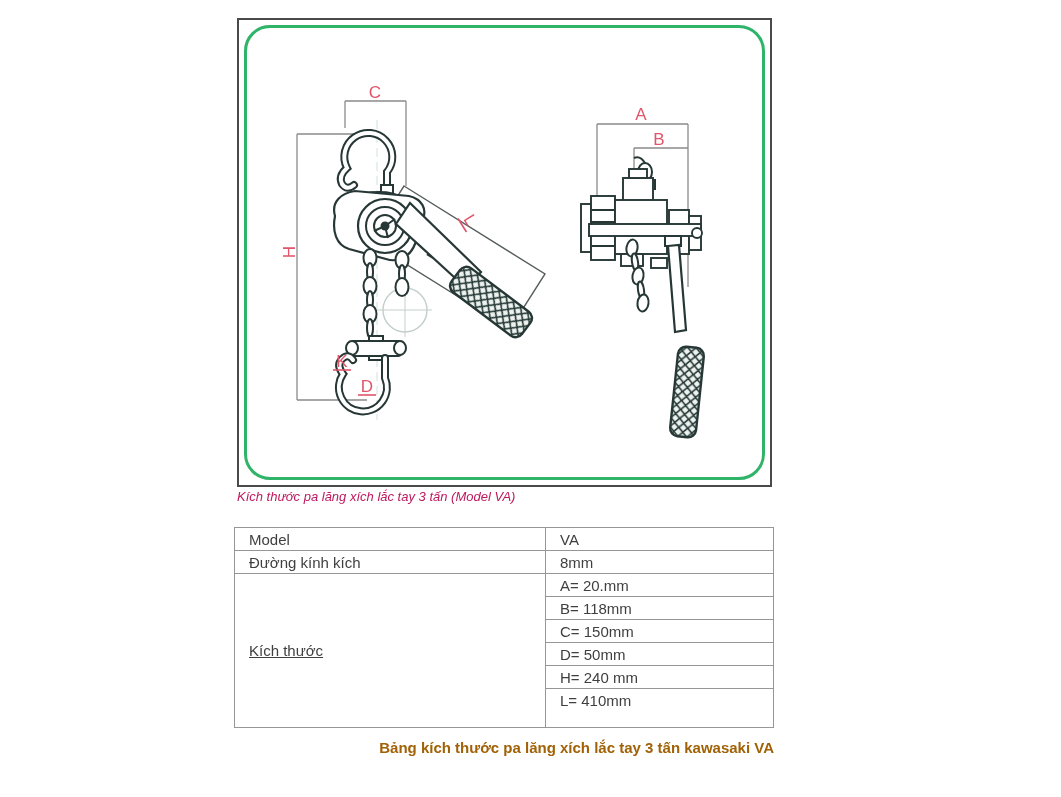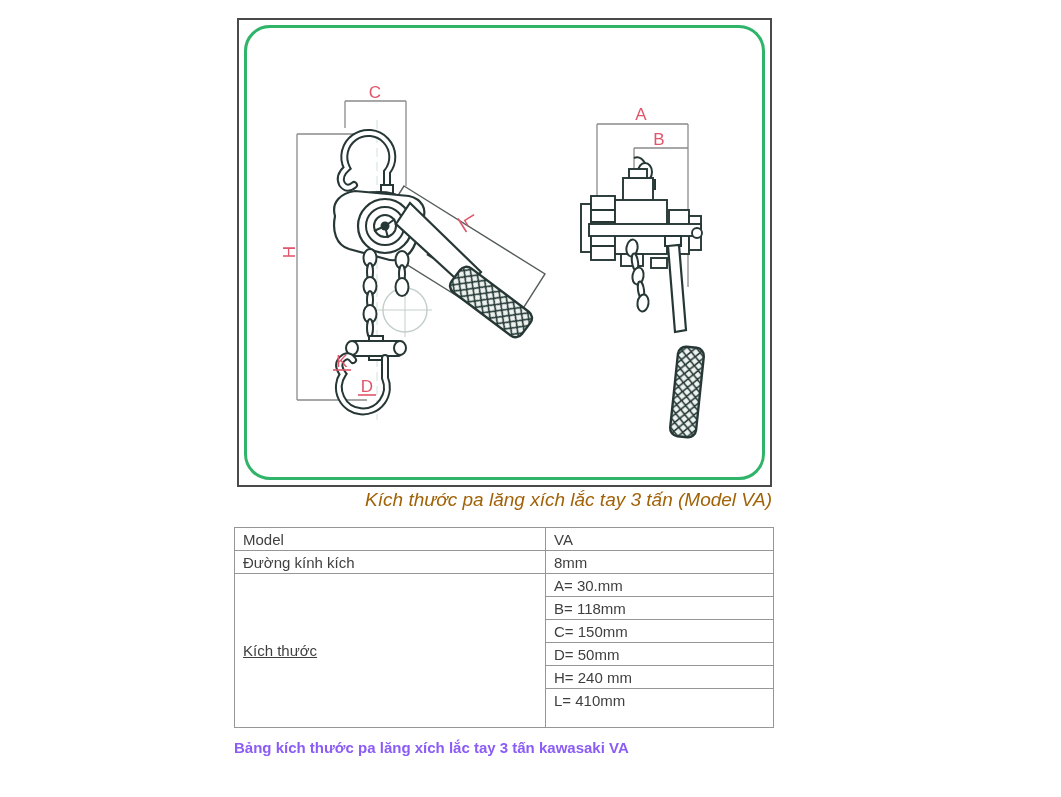--- a/index.html
+++ b/index.html
@@ -6,35 +6,35 @@
   .page{position:relative;width:1061px;height:797px;background:#ffffff;overflow:hidden;
         font-family:"Liberation Sans", sans-serif;color:#3f3f3f;}
 
   
   .figure{position:absolute;left:237px;top:18px;width:535px;height:469px;
           background:#ffffff;border:2px solid #4a4a4a;box-sizing:border-box;}
   .green-frame{position:absolute;left:5px;top:5px;right:5px;bottom:5px;
                border:3px solid #2fb469;border-radius:26px;}
   .figure svg{position:absolute;left:0;top:0;}
 
-  .caption-top{position:absolute;left:237px;top:489px;width:535px;text-align:right;
-               font-style:italic;font-size:19px;color:#a16207;}
+  .caption-top{position:absolute;left:237px;top:489px;width:535px;text-align:left;
+               font-style:italic;font-size:13px;color:#be185d;}
 
   table.dims{position:absolute;left:234px;top:527px;width:539px;border-collapse:collapse;
              font-size:15px;color:#3f3f3f;table-layout:fixed;}
-  table.dims td{border:1px solid #969696;padding:1px 8px;vertical-align:middle;
+  table.dims td{border:1px solid #969696;padding:1px 14px;vertical-align:middle;
                 overflow:hidden;white-space:nowrap;}
   table.dims col.c1{width:311px;} table.dims col.c2{width:228px;}
   tr.r{height:23px;} tr.r-last{height:39px;}
   td.dim-merged{vertical-align:middle;text-decoration:underline;}
   td.dim-val{vertical-align:middle;}
   tr.r-last td.dim-val{vertical-align:top;padding-top:3px;}
 
-  .caption-bottom{position:absolute;left:234px;top:739px;width:540px;text-align:left;
-                  font-weight:bold;font-size:15px;color:#8b5cf6;}
+  .caption-bottom{position:absolute;left:234px;top:739px;width:540px;text-align:right;
+                  font-weight:bold;font-size:15px;color:#a16207;}
 </style>
 </head>
 <body>
 
 <div class="page">
 
   <div class="figure">
     <div class="green-frame"></div>
     <svg width="535" height="469" viewBox="0 0 535 469">
       <defs>
@@ -204,21 +204,21 @@
       <tr class="r">
         <td>Model</td>
         <td>VA</td>
       </tr>
       <tr class="r">
         <td>Đường kính kích</td>
         <td>8mm</td>
       </tr>
       <tr class="r">
         <td class="dim-merged" rowspan="6">Kích thước</td>
-        <td class="dim-val">A= 30.mm</td>
+        <td class="dim-val">A= 20.mm</td>
       </tr>
       <tr class="r">
         <td class="dim-val">B= 118mm</td>
       </tr>
       <tr class="r">
         <td class="dim-val">C= 150mm</td>
       </tr>
       <tr class="r">
         <td class="dim-val">D= 50mm</td>
       </tr>

